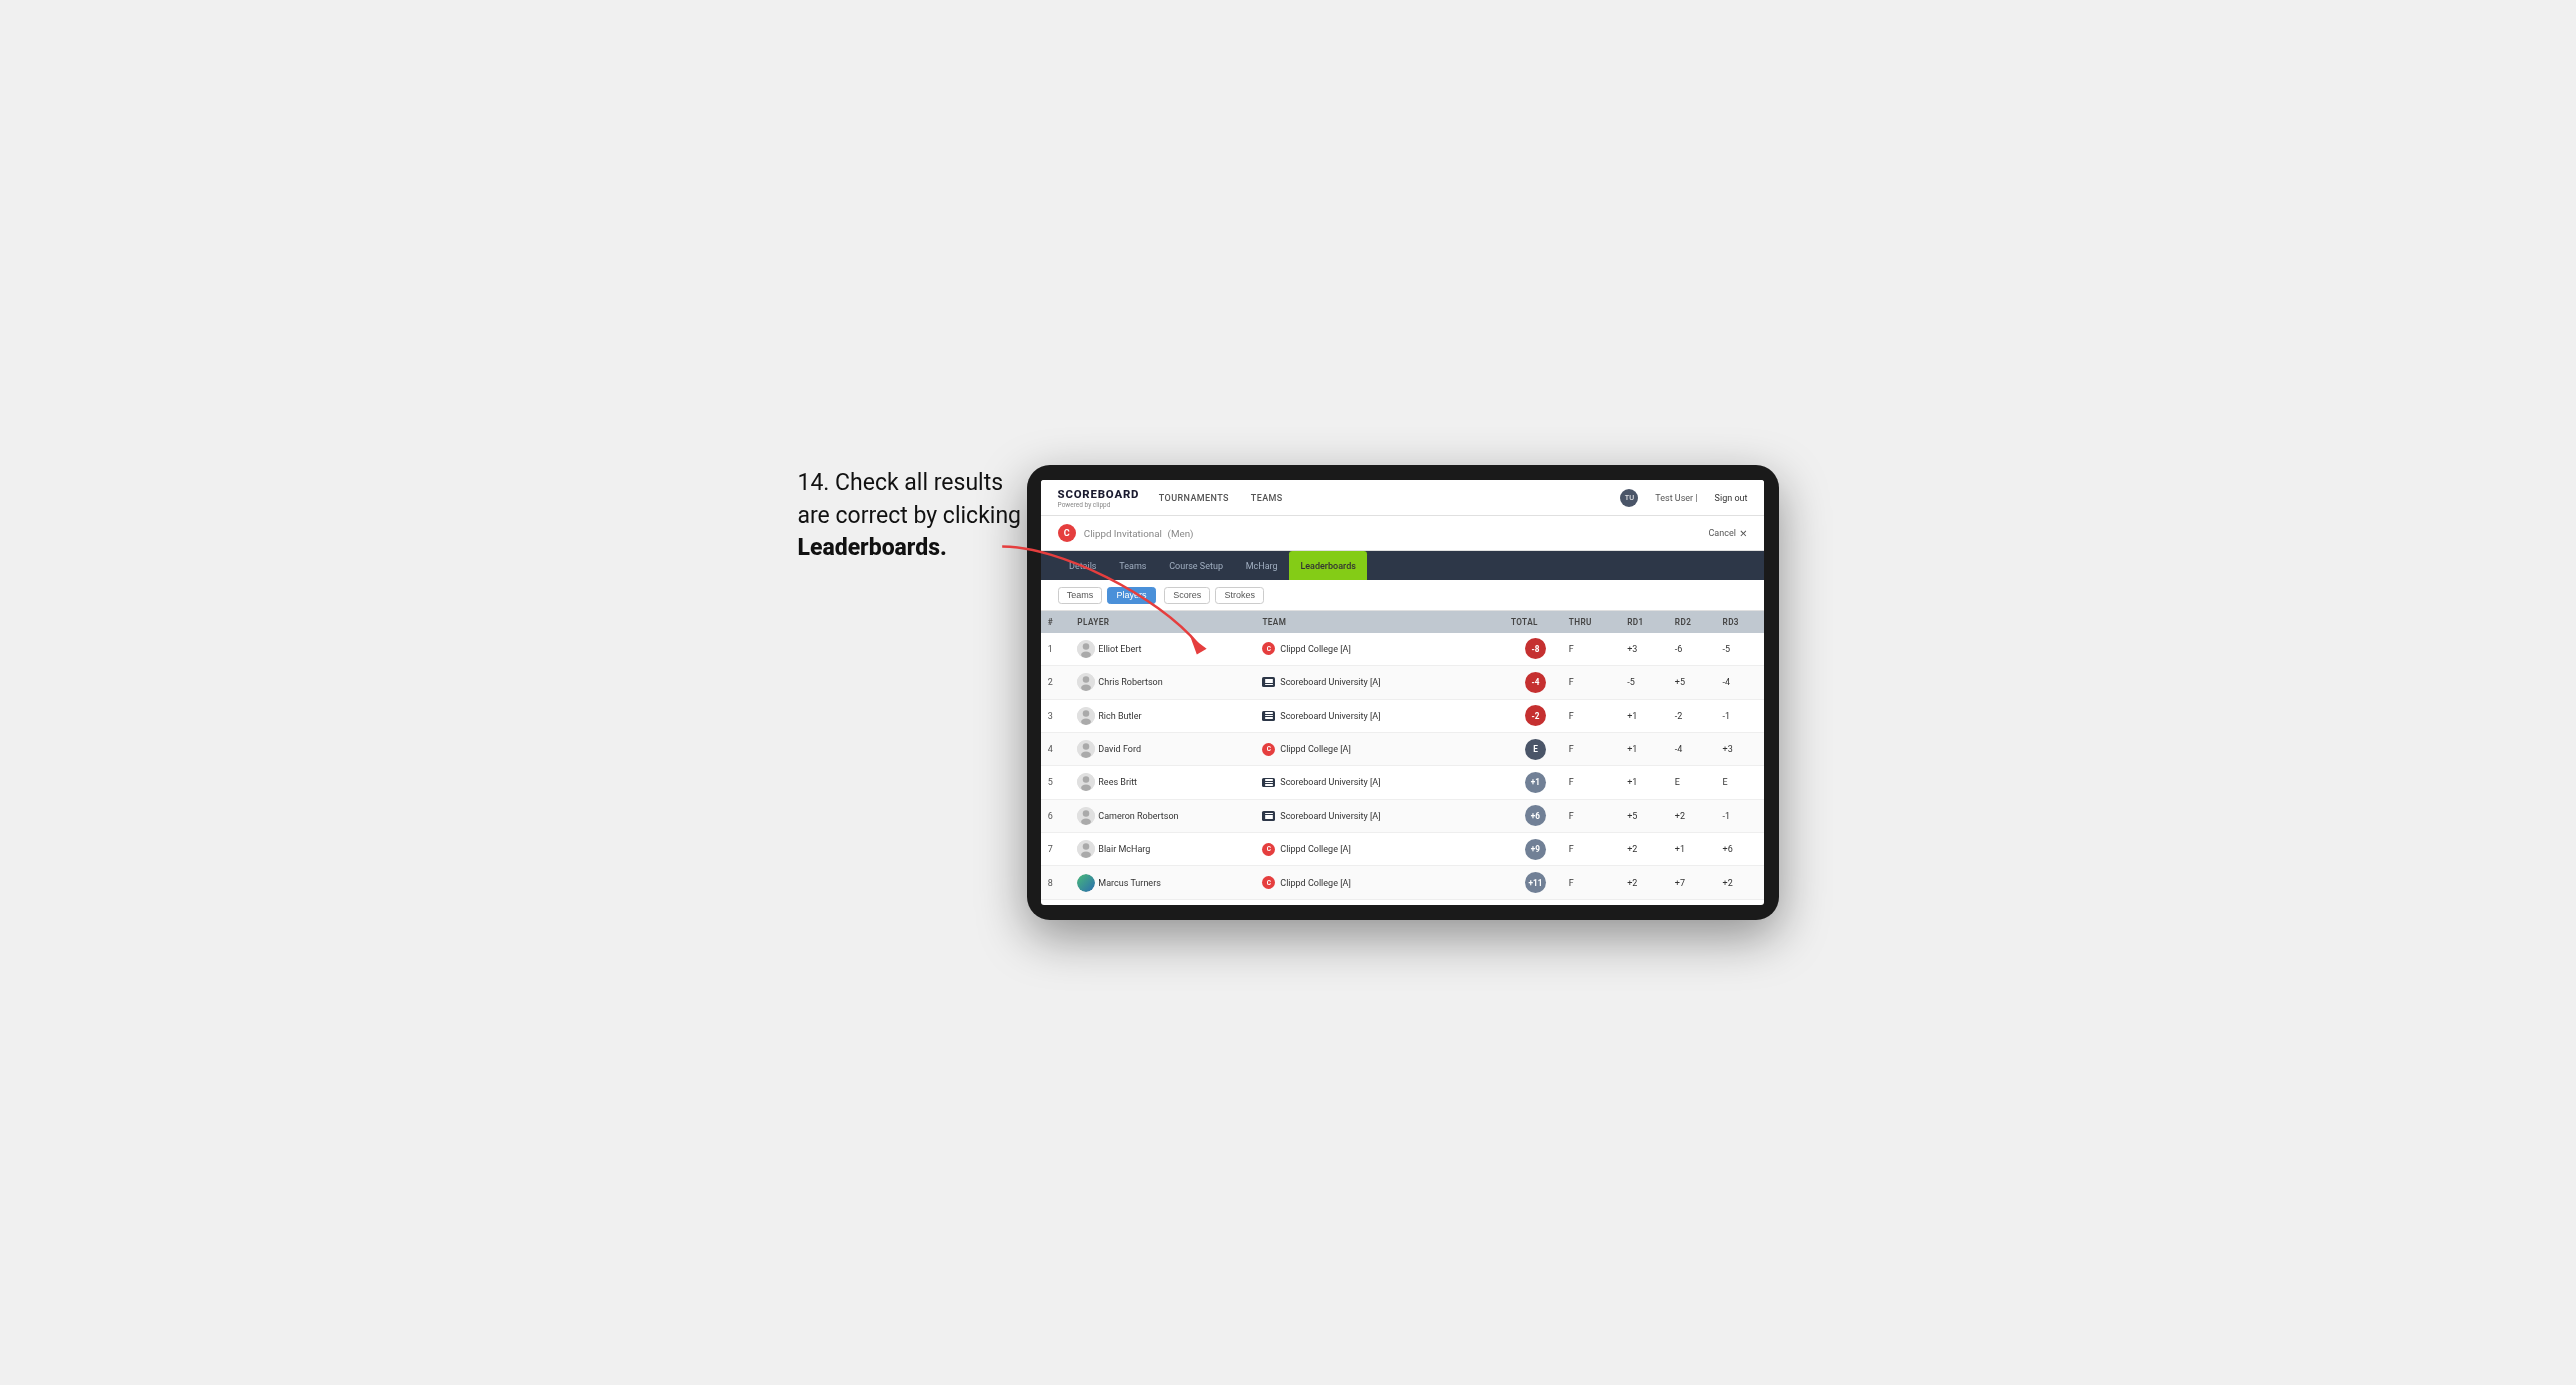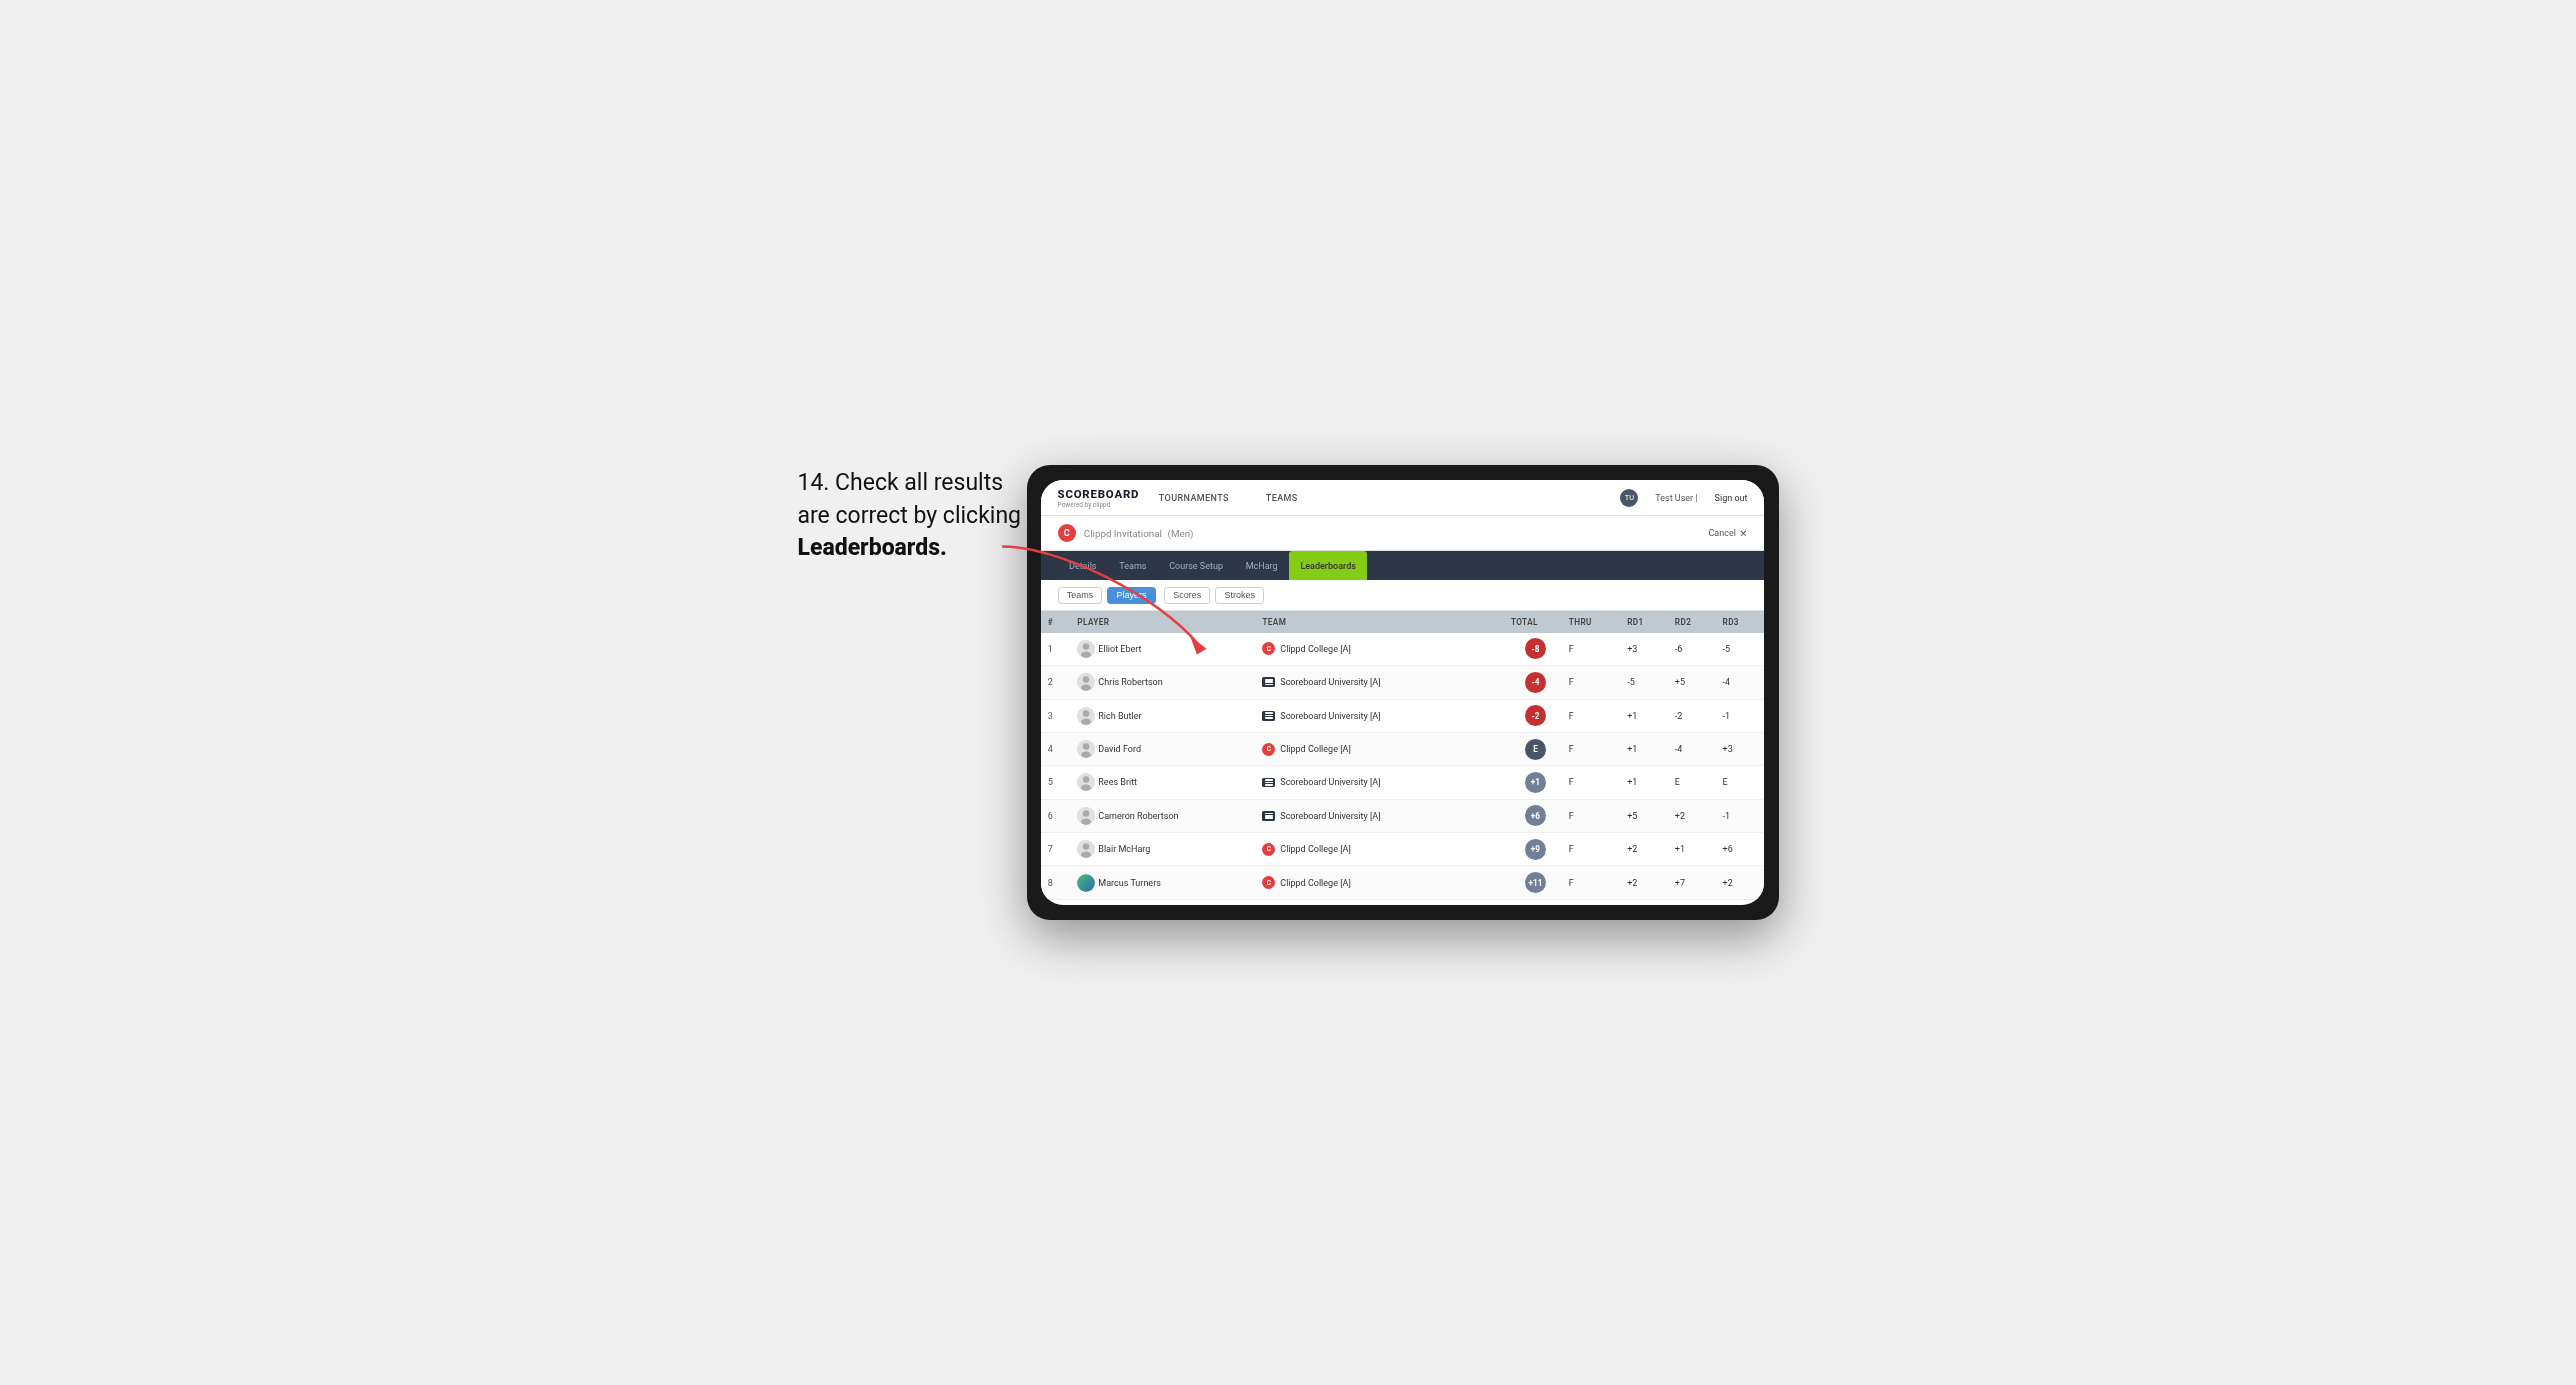--- a/index.html
+++ b/index.html
@@ -41,21 +41,21 @@
     .tablet-wrapper {
       margin-left: 229px;
       margin-top: 0;
       background: #1a1a1a;
       border-radius: 23px;
       padding: 14.7px;
       box-shadow: 0 16.4px 49px rgba(0,0,0,0.4);
     }
     .tablet-screen {
       background: #fff;
-      border-radius: 22px;
+      border-radius: 3px;
       overflow: hidden;
       min-height: 425px;
     }
     
     .top-nav {
       background: #fff;
       border-bottom: 0.8px solid #e0e0e0;
       display: flex;
       align-items: center;
       padding: 0 16.4px;
@@ -72,21 +72,21 @@
       letter-spacing: 0.8px;
       color: #1a1a2e;
       text-transform: uppercase;
     }
     .brand-powered {
       font-size: 6.5px;
       color: #888;
     }
     .nav-links {
       display: flex;
-      gap: 37px;
+      gap: 22px;
       flex: 1;
     }
     .nav-link {
       font-size: 9px;
       color: #555;
       text-transform: uppercase;
       letter-spacing: 0.4px;
       padding: 3.3px 0;
       cursor: pointer;
       font-weight: 500;

